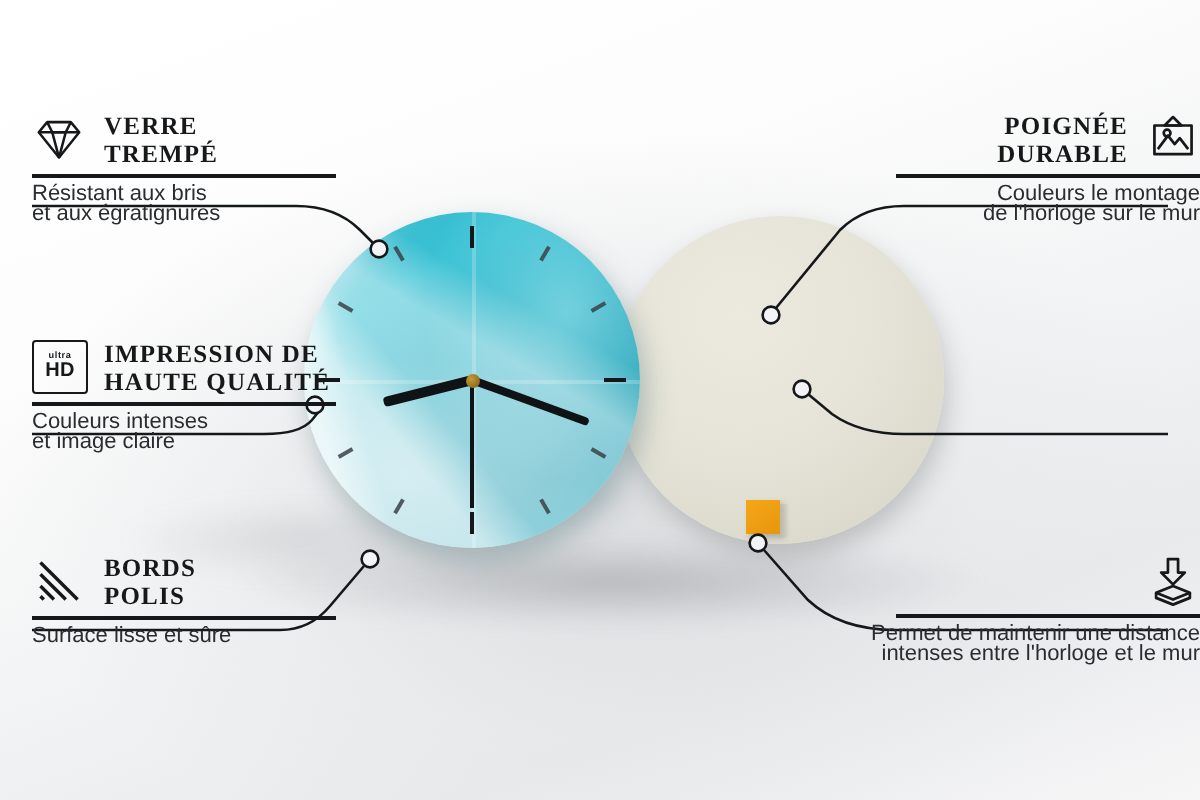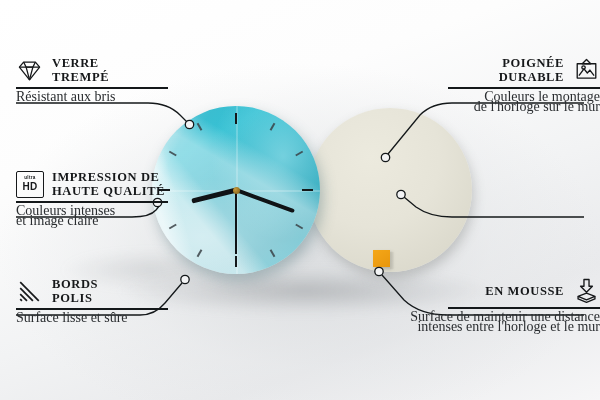--- a/index.html
+++ b/index.html
@@ -75,32 +75,32 @@
     transform:rotate(110deg);}
   .hand-s{width:2px;height:64px;margin-left:-1px;margin-top:-64px;transform:rotate(180deg);}
   .hub{position:absolute;left:50%;top:50%;width:7px;height:7px;margin:-3.5px 0 0 -3.5px;border-radius:50%;
     background:radial-gradient(circle at 35% 35%,#c59a3c,#7a5a14);}
 
   
   #lines{position:absolute;left:0;top:0;width:600px;height:400px;}
 
   
   .feat{position:absolute;width:240px;}
-  .feat .head{display:flex;align-items:center;gap:9px;}
+  .feat .head{display:flex;gap:9px;}
   .feat.right .head{justify-content:flex-end;}
   .feat .titles{
     font-family:"Liberation Serif", serif;font-weight:bold;
     font-size:12.5px;line-height:14px;letter-spacing:.6px;color:#16181a;
     text-transform:uppercase;
   }
   .feat.left .titles{text-align:left;}
   .feat.right .titles{text-align:right;}
   .feat .rule{height:2px;background:#14181a;margin:3px 0 3px 0;}
   .feat .desc{
-    font-family:Liberation Serif, serif;font-size:14px;line-height:10.4px;color:#2a2d30;
+    font-family:Liberation Sans, sans-serif;font-size:11px;line-height:10.4px;color:#2a2d30;
   }
   .feat.right .desc{text-align:right;}
   .ico{width:27px;height:27px;flex:0 0 27px;display:block;}
   .ico svg{display:block;width:27px;height:27px;}
 
   
   #f-verre{left:16px;top:56px;}
   #f-verre .rule{width:152px;}
   #f-impression{left:16px;top:170px;}
   #f-impression .rule{width:152px;}
@@ -215,20 +215,21 @@
         </svg>
       </span>
       <div class="titles">
         <div>VERRE</div>
         <div>TREMPÉ</div>
       </div>
     </div>
     <div class="rule"></div>
     <div class="desc">
       <div>Résistant aux bris</div>
+      <div>et aux égratignures</div>
     </div>
   </div>
 
   <div class="feat left" id="f-impression">
     <div class="head">
       <span class="ico">
         <span class="hd-badge">
           <span class="u">ultra</span>
           <span class="h">HD</span>
         </span>
@@ -286,30 +287,29 @@
     <div class="desc">
       <div>Couleurs le montage</div>
       <div>de l'horloge sur le mur</div>
     </div>
   </div>
 
 
   <div class="feat right" id="f-entretoise">
     <div class="head">
       <div class="titles">
-        <div>EN MOUSSE</div>
       </div>
       <span class="ico">
         <svg viewBox="0 0 32 32" stroke="#16181a" stroke-width="1.6" fill="none" stroke-linejoin="round">
           <path d="M13 3 h6 v8 h4 l-7 7 -7 -7 h4 Z"></path>
           <path d="M16 19 l10 4 -10 4 -10 -4 Z"></path>
           <path d="M6 23 v3 l10 4 10 -4 v-3"></path>
         </svg>
       </span>
     </div>
     <div class="rule"></div>
     <div class="desc">
-      <div>Surface de maintenir une distance</div>
+      <div>Permet de maintenir une distance</div>
       <div>intenses entre l'horloge et le mur</div>
     </div>
   </div>
 
 </div>
 
 </body></html>

